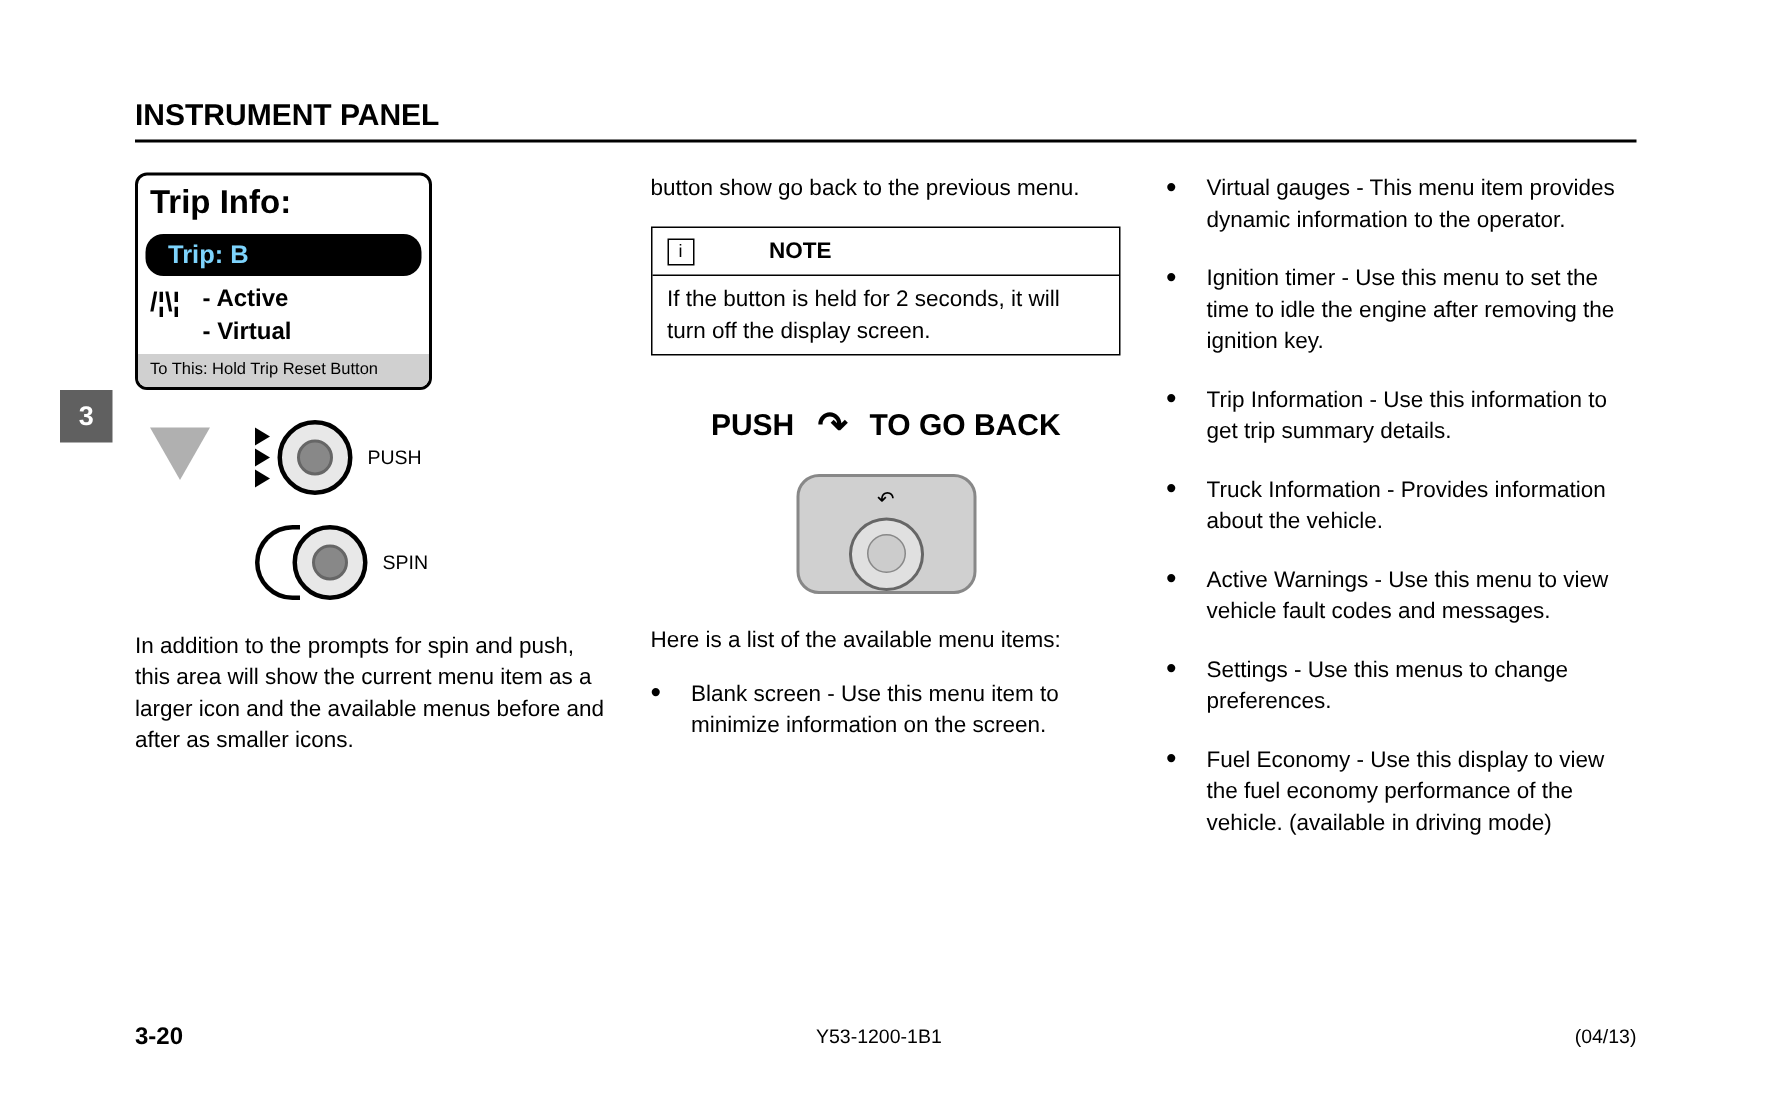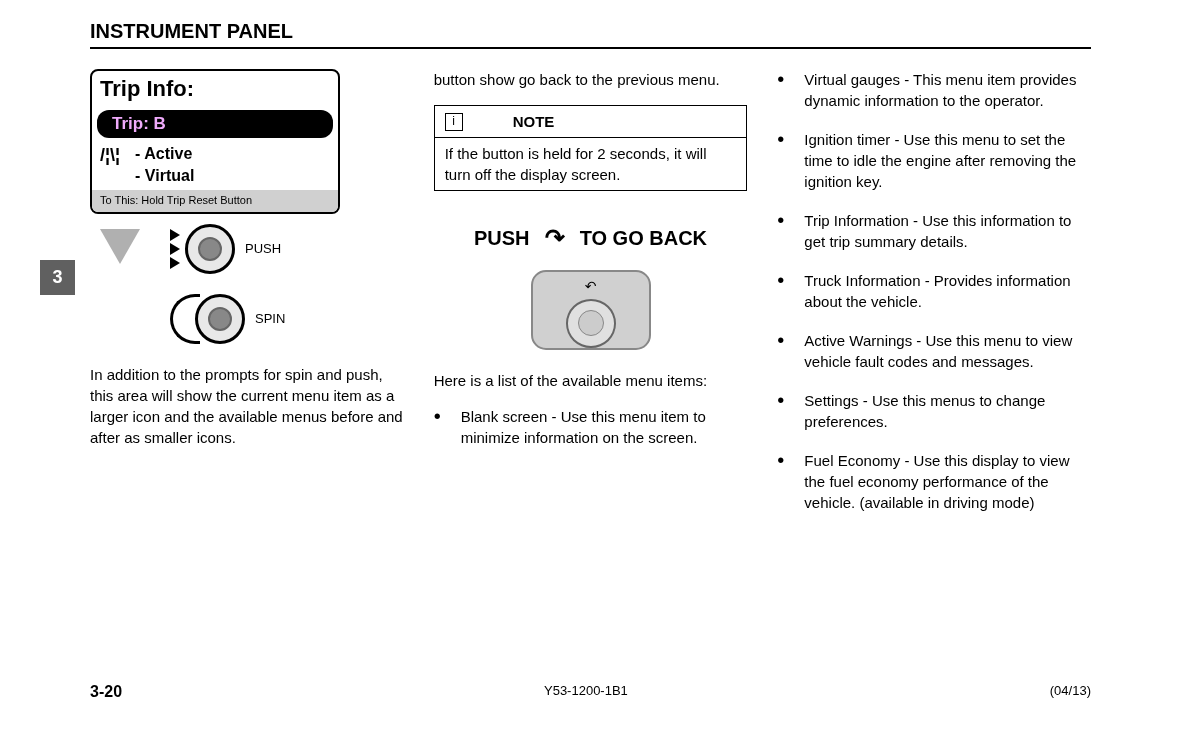--- a/index.html
+++ b/index.html
@@ -14,20 +14,21 @@
       background: white;
       padding: 20px 90px 20px 90px;
       position: relative;
     }
     .header {
       font-weight: bold;
       font-size: 20px;
       border-bottom: 2px solid black;
       padding-bottom: 4px;
       margin-bottom: 20px;
+      margin-top: 46px;
     }
     .page-tab {
       position: absolute;
       left: 40px;
       top: 260px;
       width: 35px;
       height: 35px;
       background: #606060;
       color: white;
       font-weight: bold;
@@ -41,32 +42,32 @@
       gap: 30px;
     }
     .column {
       flex: 1;
       font-size: 15px;
       line-height: 1.4;
     }
     .trip-info-box {
       border: 2px solid black;
       border-radius: 8px;
-      width: 250px;
-      margin-bottom: 10px;
+      width: 198px;
+      margin-bottom: 20px;
       overflow: hidden;
     }
     .trip-info-header {
       font-size: 22px;
       font-weight: bold;
       padding: 3px 8px;
     }
     .trip-bar {
       background: black;
-      color: #f0abfc;
+      color: #7dd3fc;
       border-radius: 12px;
       padding: 2px 15px;
       font-size: 17px;
       margin: 2px 5px;
       font-weight: bold;
     }
     .trip-lines {
       display: flex;
       padding: 3px 8px;
     }

